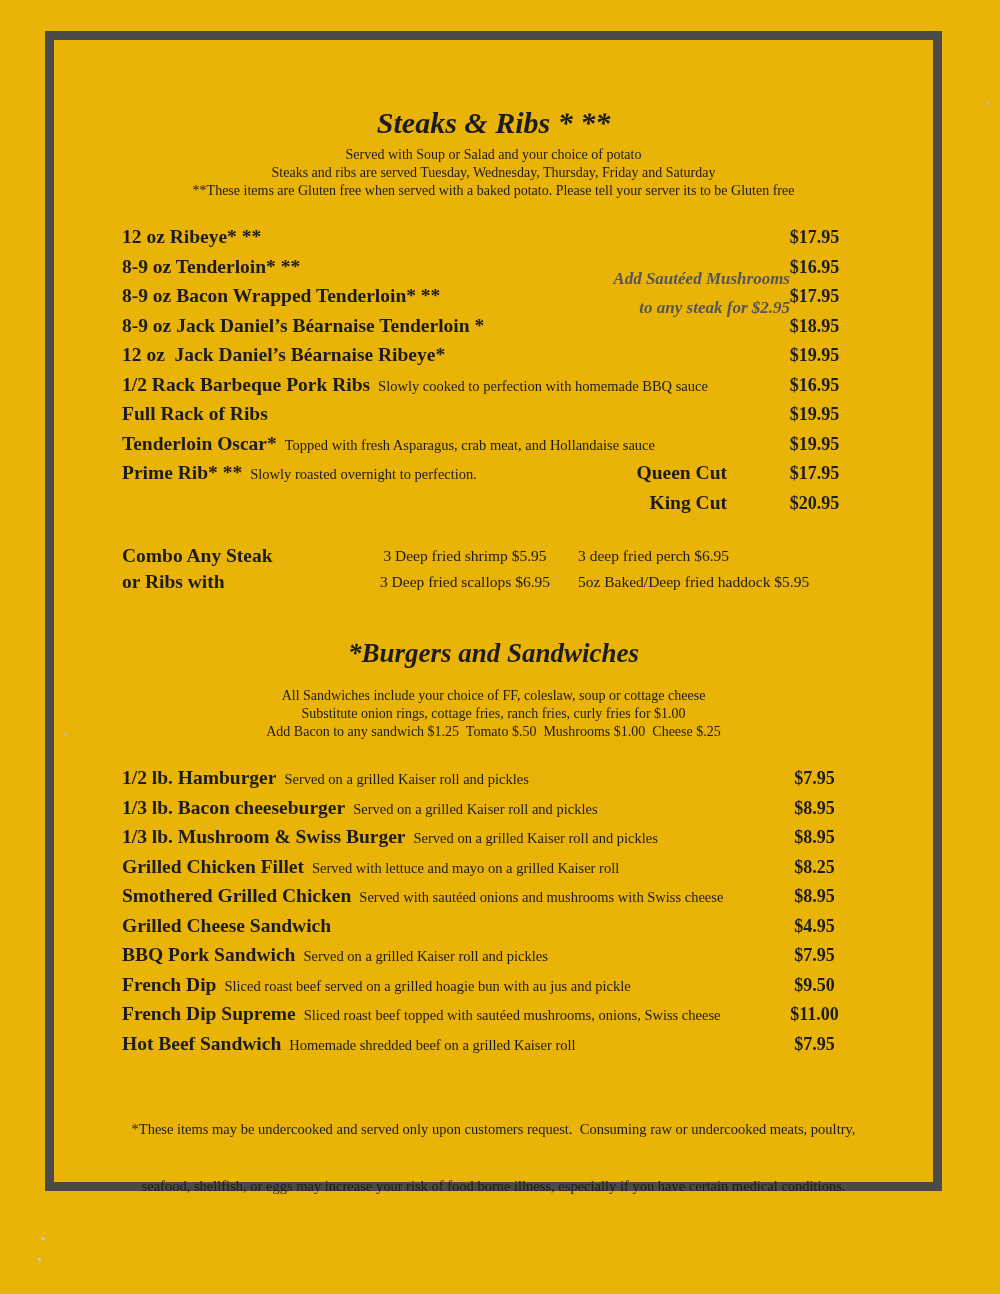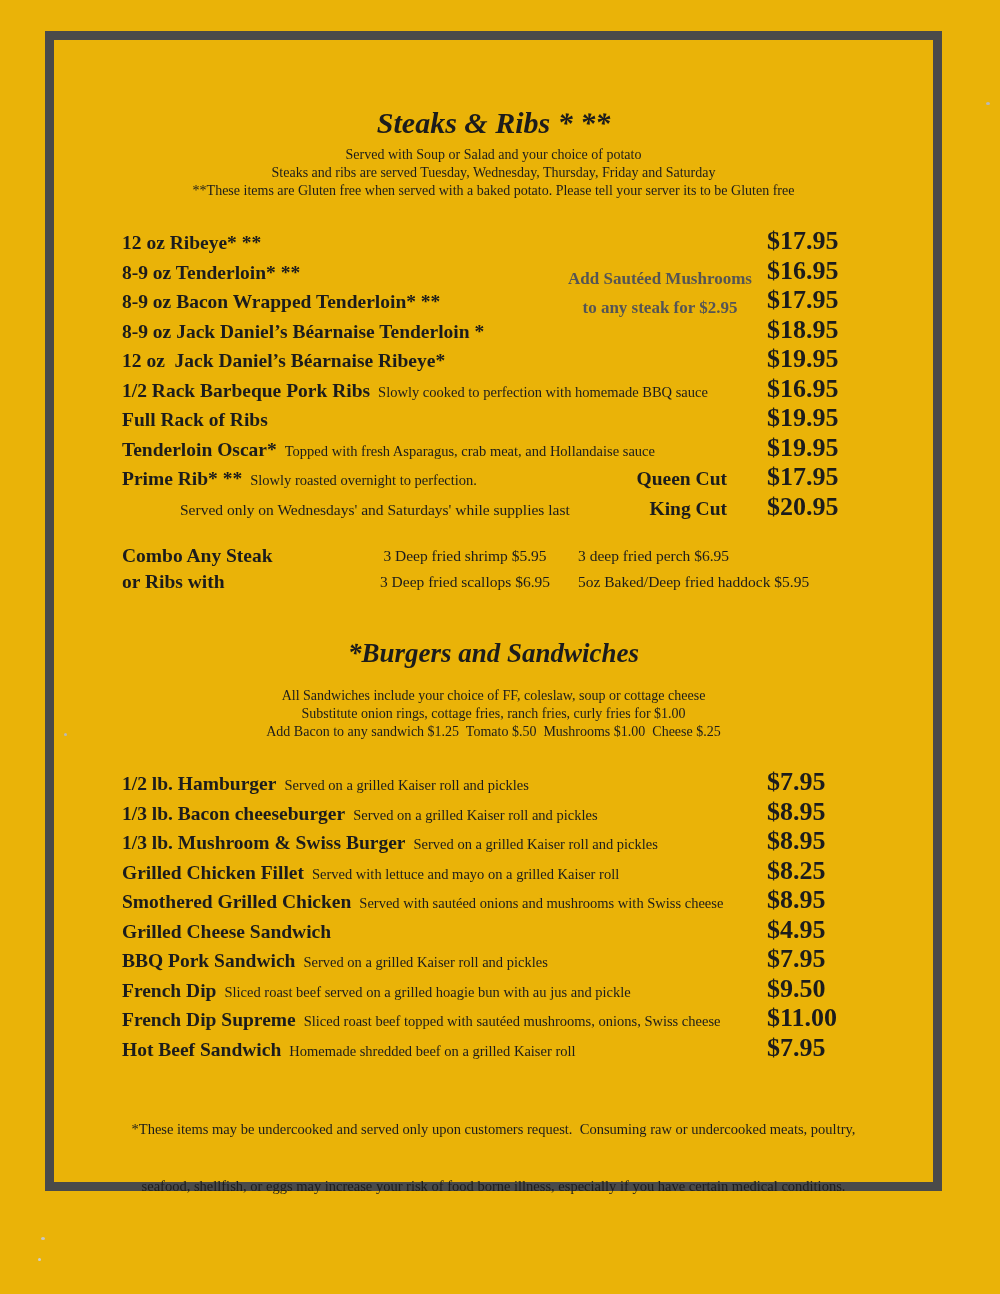--- a/index.html
+++ b/index.html
@@ -31,31 +31,31 @@
   .notes-block { margin-top:4px; }
 
   .items { position:relative; margin-top:26px; }
   .menu-row {
     display:flex; align-items:baseline;
     height:29.5px; margin-left:68px; width:740px;
   }
   .item-name { font-weight:bold; font-size:19.5px; white-space:pre-wrap; flex-shrink:0; }
   .item-desc { font-size:14.5px; margin-left:8px; white-space:pre-wrap; }
   .item-price {
-    font-weight:bold; font-size:26px;
-    margin-left:auto; width:95px; text-align:left; flex-shrink:0;
+    font-weight:bold; font-size:18px;
+    margin-left:auto; width:95px; text-align:center; flex-shrink:0;
   }
   .cut-label { font-weight:bold; font-size:19.5px; margin-left:auto; margin-right:40px; flex-shrink:0; }
   .cut-label + .item-price { margin-left:0; }
   .row-note-indent { font-size:15.5px; margin-left:58px; }
 
   .mushroom-note {
     position:absolute; left:476px; top:38px; width:260px;
-    text-align:center; font-weight:bold; font-size:17px;
-    line-height:29px; color:#555555;
+    text-align:right; font-weight:bold; font-size:17px;
+    line-height:29px; color:#555555;font-style:italic;
   }
 
   .combo { display:flex; margin-left:68px; margin-top:22px; }
   .combo-label { width:230px; font-weight:bold; font-size:19.5px; line-height:26px; }
   .combo-col { font-size:15.5px; line-height:26px; }
   .combo-col.c1 { width:226px;text-align:center; }
 
   .burgers-title {
     text-align:center; font-weight:bold; font-style:italic;
     font-size:27px; line-height:36px; margin-top:40px;
@@ -136,21 +136,20 @@
           <span class="item-desc">Topped with fresh Asparagus, crab meat, and Hollandaise sauce</span>
           <span class="item-price">$19.95</span>
         </div>
         <div class="menu-row">
           <span class="item-name">Prime Rib* **</span>
           <span class="item-desc">Slowly roasted overnight to perfection.</span>
           <span class="cut-label">Queen Cut</span>
           <span class="item-price">$17.95</span>
         </div>
         <div class="menu-row">
-          <span class="row-note-indent">Served only on Wednesdays' and Saturdays' while supplies last</span>
           <span class="cut-label">King Cut</span>
           <span class="item-price">$20.95</span>
         </div>
       </div>
 
       <div class="combo">
         <div class="combo-label">
           <div>Combo Any Steak</div>
           <div>or Ribs with</div>
         </div>

